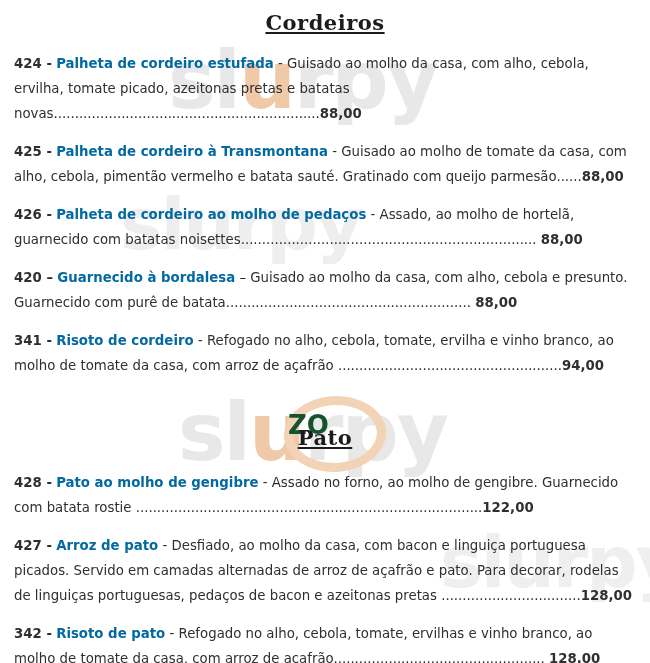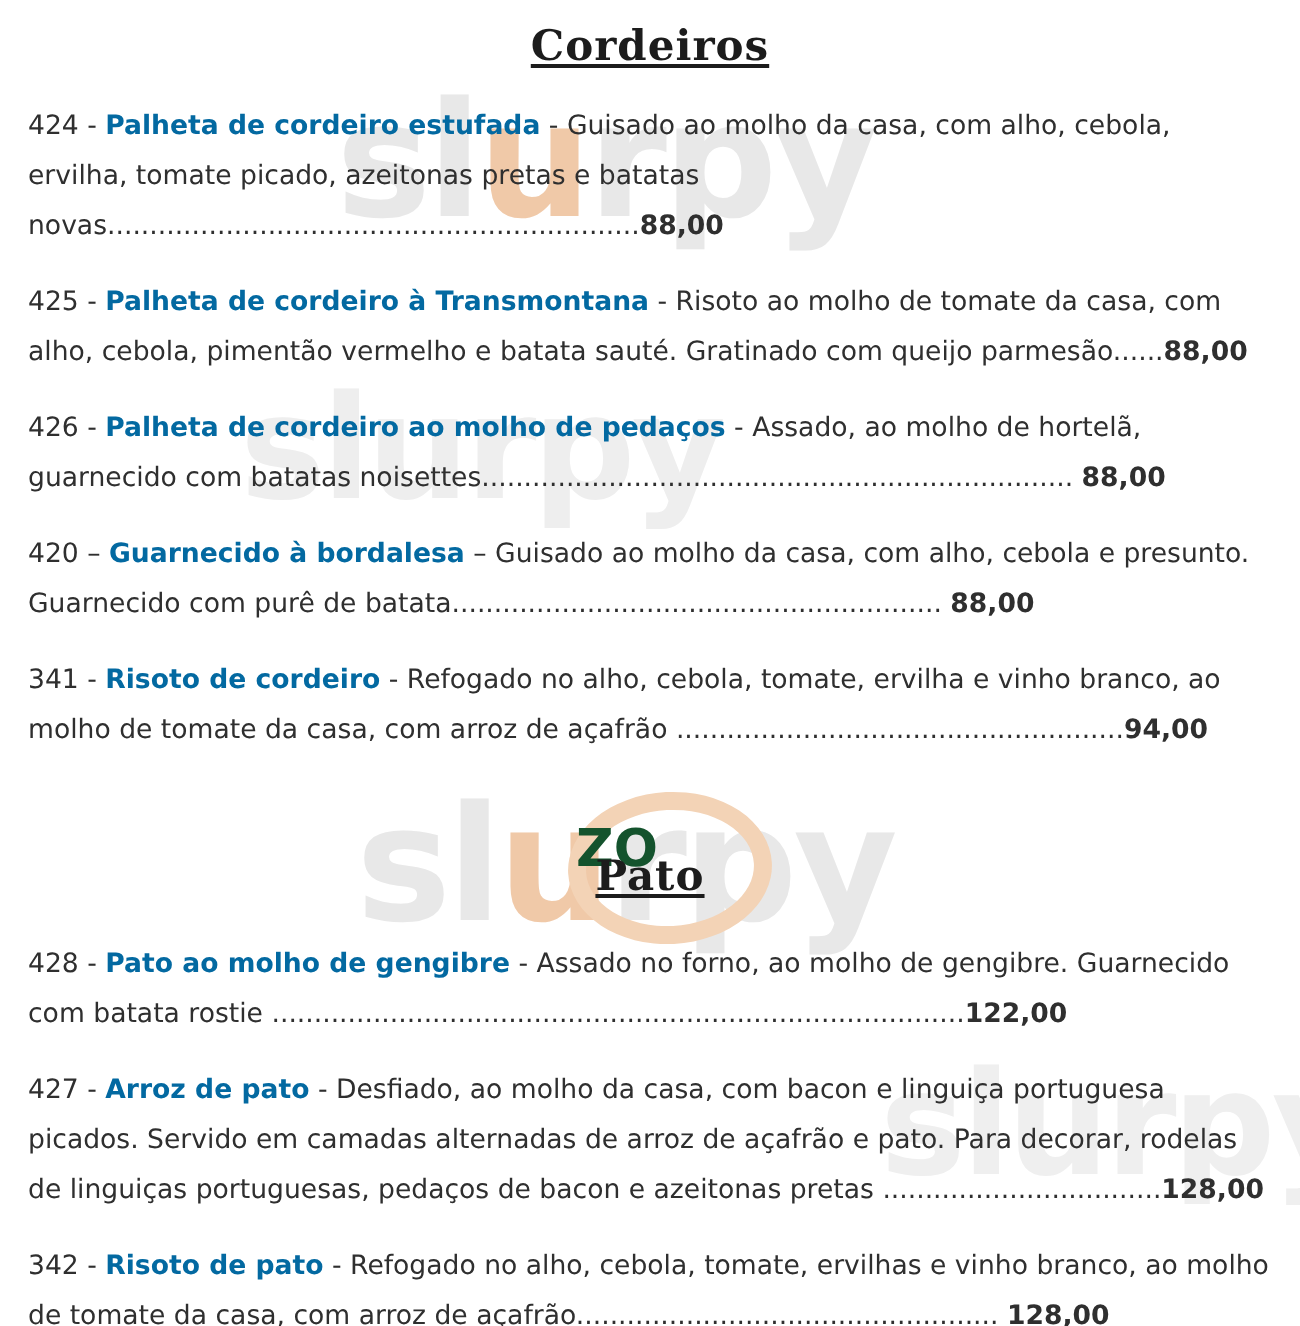--- a/index.html
+++ b/index.html
@@ -107,21 +107,21 @@
     font-size: 13.3px;
     line-height: 25px;
     margin: 0 0 13px 0;
     text-align: left;
     color: #2f2f2f;
   }
   .item:last-child {
     margin-bottom: 0;
   }
   .code {
-    font-weight: normal;
+    font-weight: bold;
     text-align: right;
   }
   .name {
     font-weight: bold;
     color: #0369a1;
   }
   .dash {
     font-weight: normal;
   }
   .desc {
@@ -151,21 +151,21 @@
     <span class="code">424 -</span>
     <span class="name">Palheta de cordeiro estufada</span>
     <span class="dash">-</span>
     <span class="desc">Guisado ao molho da casa, com alho, cebola, ervilha, tomate picado, azeitonas pretas e batatas novas</span><span class="dots">...............................................................</span><span class="price">88,00</span>
   </div>
 
   <div class="item">
     <span class="code">425 -</span>
     <span class="name">Palheta de cordeiro à Transmontana</span>
     <span class="dash">-</span>
-    <span class="desc">Risoto ao molho de tomate da casa, com alho, cebola, pimentão vermelho e batata sauté. Gratinado  com queijo parmesão</span><span class="dots">......</span><span class="price">88,00</span>
+    <span class="desc">Guisado ao molho de tomate da casa, com alho, cebola, pimentão vermelho e batata sauté. Gratinado  com queijo parmesão</span><span class="dots">......</span><span class="price">88,00</span>
   </div>
 
   <div class="item">
     <span class="code">426 -</span>
     <span class="name">Palheta de cordeiro ao molho de pedaços</span>
     <span class="dash">-</span>
     <span class="desc">Assado, ao molho de hortelã, guarnecido com batatas noisettes</span><span class="dots">......................................................................</span> <span class="price">88,00</span>
   </div>
 
   <div class="item">

